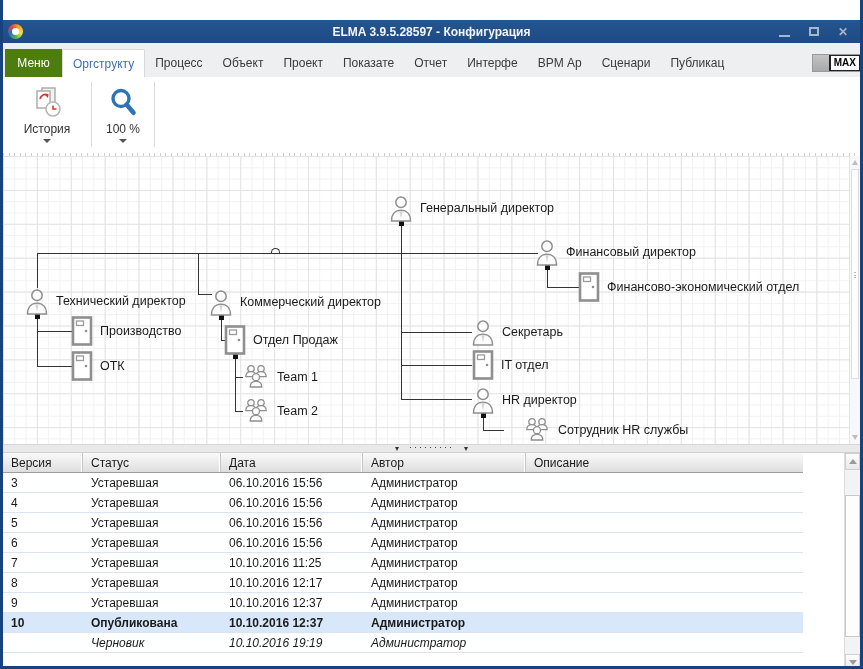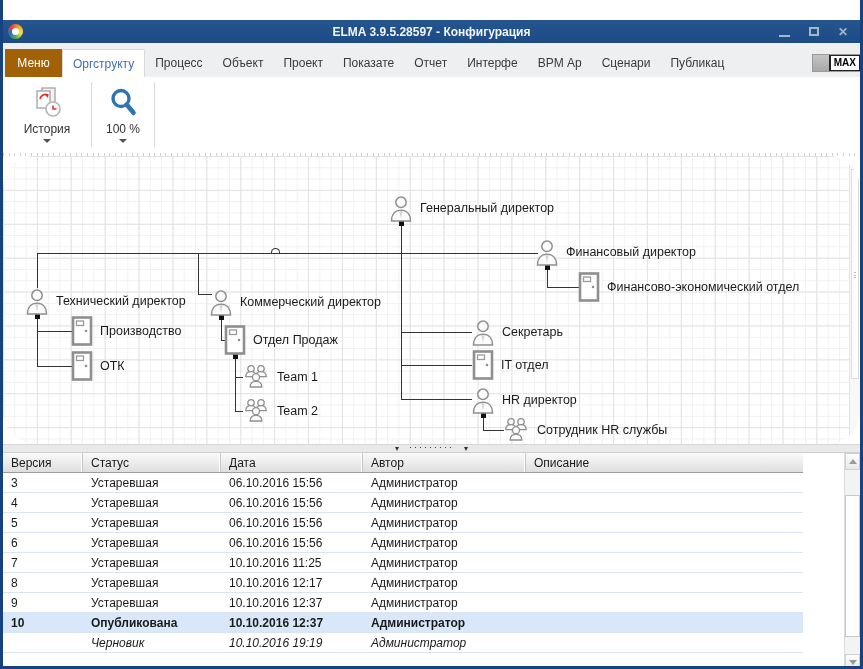--- a/index.html
+++ b/index.html
@@ -15,21 +15,21 @@
   .logo{width:15px;height:15px;border-radius:50%;margin-left:5px;position:relative;
     background:conic-gradient(from -40deg,#e8413c,#f6a323,#ffe13a,#53b748,#2a6fc4,#e8413c);}
   .logo::after{content:"";position:absolute;inset:4px;background:#fff;border-radius:50%;}
   .title{position:absolute;left:0;right:0;text-align:center;color:#f2f5fa;font-size:12px;font-weight:600;}
   .wbtns{margin-left:auto;display:flex;align-items:center;gap:19px;margin-right:12px;position:relative;}
   .bmin{width:11px;height:2px;background:#a9b5c9;margin-top:8px;}
   .bmax{width:10px;height:9px;border:2px solid #a9b5c9;}
   .bclose{color:#a9b5c9;font-size:12px;font-weight:bold;line-height:1;}
   
   .tabrow{height:34px;background:#edeff1;display:flex;align-items:flex-end;}
-  .menu-btn{height:28px;min-width:57px;background:#a16207;color:#fff;font-size:12px;
+  .menu-btn{height:28px;min-width:57px;background:#4d7c0f;color:#fff;font-size:12px;
     display:flex;align-items:center;justify-content:center;margin-left:2px;padding:0 10px;}
   .rtab{height:28px;display:flex;align-items:center;padding:0 10px;font-size:12px;color:#3a3a3a;white-space:nowrap;}
   .rtab.active{background:#fff;color:#3f6fb5;border:1px solid #d9d9d9;border-bottom:none;border-radius:2px 2px 0 0;}
   .tabspacer{flex:1;}
   .maxbox{display:flex;align-items:center;height:18px;margin-bottom:5px;border:1px solid #9a9a9a;background:#b5b5b5;}
   .maxgray{width:17px;height:16px;background:linear-gradient(#c4c4c4,#a8a8a8);}
   .maxlbl{background:#fff;border-left:1px solid #222;outline:1px solid #222;color:#000;
     font-size:10px;font-weight:bold;padding:2px 3px;line-height:1;}
   
   .toolbar{height:76px;background:#fff;display:flex;}
@@ -41,21 +41,21 @@
   .tbtn.zoom{width:62px;}
   .tdivider{width:1px;background:#dadada;margin:5px 0 6px 0;}
   .tickstrip{height:3px;background:repeating-linear-gradient(90deg,#cfcfcf 0 1px,transparent 1px 5.6px);}
   
   .canvas{height:288px;position:relative;background-color:#fff;overflow:hidden;
     background-image:
       linear-gradient(#e3e3e3 1px,transparent 1px),
       linear-gradient(90deg,#e3e3e3 1px,transparent 1px),
       linear-gradient(#f1f1f1 1px,transparent 1px),
       linear-gradient(90deg,#f1f1f1 1px,transparent 1px);
-    background-size:33.9px 33.9px,33.9px 33.9px,11.3px 11.3px,11.3px 11.3px;border-radius:32px;}
+    background-size:33.9px 33.9px,33.9px 33.9px,11.3px 11.3px,11.3px 11.3px;}
   .oline{position:absolute;background:#333;}
   .oport{position:absolute;width:5px;height:5px;background:#111;}
   .obump{position:absolute;width:9px;height:5px;border:1px solid #333;border-bottom:none;
     border-radius:5px 5px 0 0;background:#fff;}
   .onode{position:absolute;display:flex;align-items:center;gap:7px;height:28px;}
   .onode .nlabel{font-size:12.5px;color:#1a1a1a;white-space:nowrap;}
   .cscroll{position:absolute;right:0;top:0;bottom:0;width:11px;background:#f7f8f9;border-left:1px solid #e4e4e4;}
   .cscroll .arr{position:absolute;left:2px;width:0;height:0;border-left:3.5px solid transparent;border-right:3.5px solid transparent;}
   .cscroll .up{top:4px;border-bottom:5px solid #bdbdbd;}
   .cscroll .dn{bottom:4px;border-top:5px solid #bdbdbd;}
@@ -328,21 +328,21 @@
       <div class="onode" style="left: 468px; top: 230px;">
         <span>
           <svg width="24" height="27" viewBox="0 0 24 27">
             <path d="M2.5 26 C2.5 19 6.5 15.3 12 15.3 C17.5 15.3 21.5 19 21.5 26 Z" fill="#fcfcfc" stroke="#8f8f8f" stroke-width="1.5"></path>
             <path d="M12 15.5 L10.6 17.6 L12 23.5 L13.4 17.6 Z" fill="#d5d5d5"></path>
             <circle cx="12" cy="7.3" r="5.2" fill="#fcfcfc" stroke="#8f8f8f" stroke-width="1.5"></circle>
           </svg>
         </span>
         <span class="nlabel">HR директор</span>
       </div>
-      <div class="onode" style="left: 499px; top: 260px;">
+      <div class="onode" style="left: 520px; top: 260px;">
         <span>
           <svg width="28" height="26" viewBox="0 0 28 26">
             <circle cx="9" cy="4.8" r="3.2" fill="#fcfcfc" stroke="#8f8f8f" stroke-width="1.3"></circle>
             <path d="M3.8 12.6 c0-3.2 2.2-5 5.2-5 s5.2 1.8 5.2 5 Z" fill="#fcfcfc" stroke="#8f8f8f" stroke-width="1.3"></path>
             <circle cx="19" cy="4.8" r="3.2" fill="#fcfcfc" stroke="#8f8f8f" stroke-width="1.3"></circle>
             <path d="M13.8 12.6 c0-3.2 2.2-5 5.2-5 s5.2 1.8 5.2 5 Z" fill="#fcfcfc" stroke="#8f8f8f" stroke-width="1.3"></path>
             <circle cx="14" cy="13.2" r="3.5" fill="#fcfcfc" stroke="#8f8f8f" stroke-width="1.3"></circle>
             <path d="M8.2 23 c0-3.6 2.4-5.6 5.8-5.6 s5.8 2 5.8 5.6 Z" fill="#fcfcfc" stroke="#8f8f8f" stroke-width="1.3"></path>
           </svg>
         </span>

